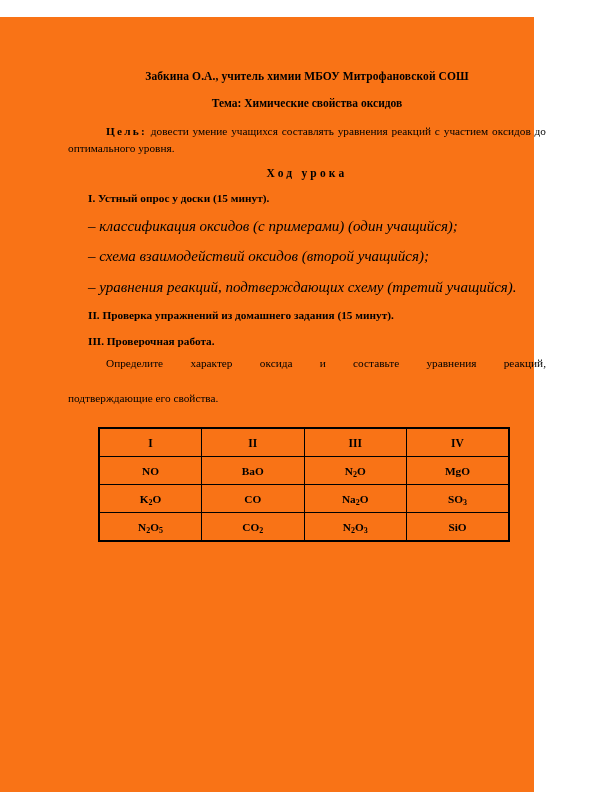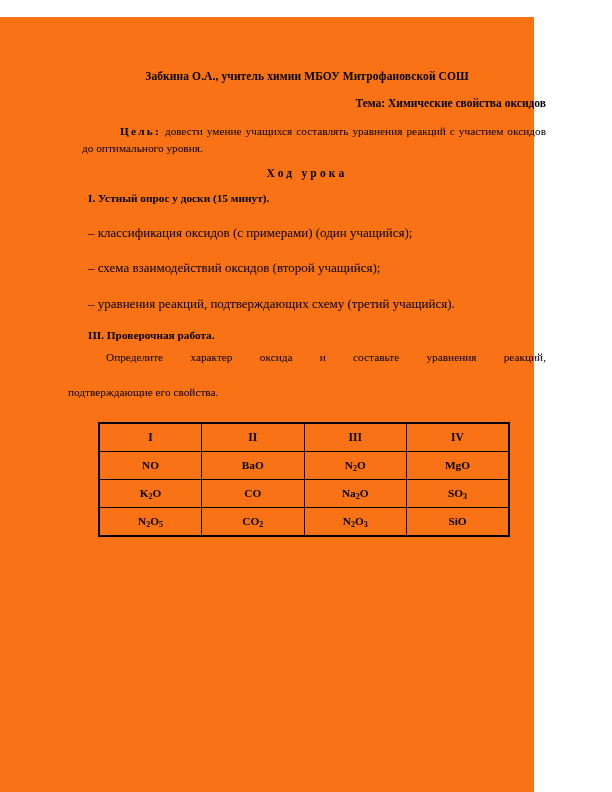--- a/index.html
+++ b/index.html
@@ -32,34 +32,34 @@
   
   .doc-header {
     text-align: center;
     font-weight: bold;
     font-size: 11.5px;
     line-height: 1.25;
     margin: 0 0 13px 0;
     letter-spacing: 0.1px;
   }
   .doc-theme {
-    text-align: right;
+    text-align: center;
     font-weight: bold;
     font-size: 11.5px;
     line-height: 1.25;
     margin: 12px 0 12px 0;
   }
 
   
   .goal {
     font-size: 11.3px;
     line-height: 1.5;
     text-align: justify;
     text-indent: 38px;
-    margin: 0 0 10px 14px;
+    margin: 0 0 10px 0;
   }
   .goal-label {
     font-weight: bold;
     letter-spacing: 2.2px;
   }
 
   
   .course-heading {
     text-align: center;
     font-weight: bold;
@@ -70,24 +70,25 @@
 
   
   .section {
     font-size: 11.3px;
     line-height: 1.5;
     font-weight: bold;
     margin: 0 0 4px 0;
     text-indent: 20px;
   }
   .sub-item {
-    font-size: 13px;
+    font-size: 15px;
     line-height: 1.5;
-    margin: 16px 0 4px 0;
+    margin: 8px 0 4px 0;
     text-indent: 20px;
+    font-style: italic;
   }
   .section.tight { }
   .spacer-sm { height: 5px; }
 
   
   .task {
     font-size: 11.3px;
     line-height: 1.55;
     text-align: justify;
     text-indent: 38px;
@@ -154,20 +155,21 @@
     <div class="course-heading">Ход урока</div>
 
     <div class="section tight">I. Устный опрос у доски (15 минут).</div>
 
     <div class="sub-item">– классификация оксидов (с примерами) (один учащийся);</div>
     <div class="sub-item">– схема взаимодействий оксидов (второй учащийся);</div>
     <div class="sub-item">– уравнения реакций, подтверждающих схему (третий учащийся).</div>
 
     <div class="spacer-sm"></div>
 
+    <div class="section">II. Проверка упражнений из домашнего задания (15 минут).</div>
 
     <div class="spacer-sm"></div>
 
     <div class="section">III. Проверочная работа.</div>
 
     <div class="task">
       <span class="task-just">Определите характер оксида и составьте уравнения реакций,</span>
       <span class="lastline">подтверждающие его свойства.</span>
     </div>
 

